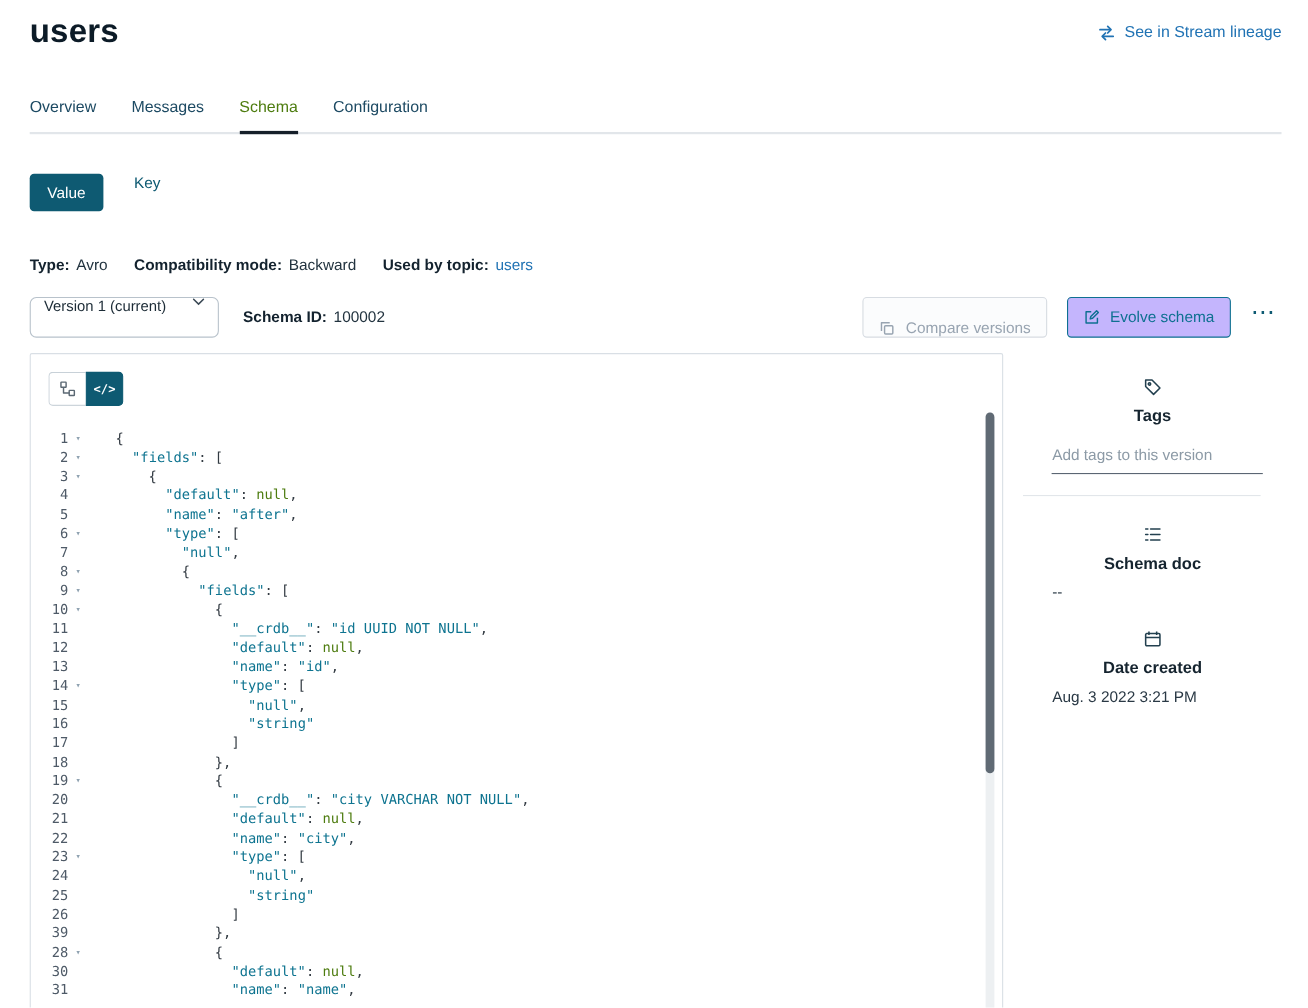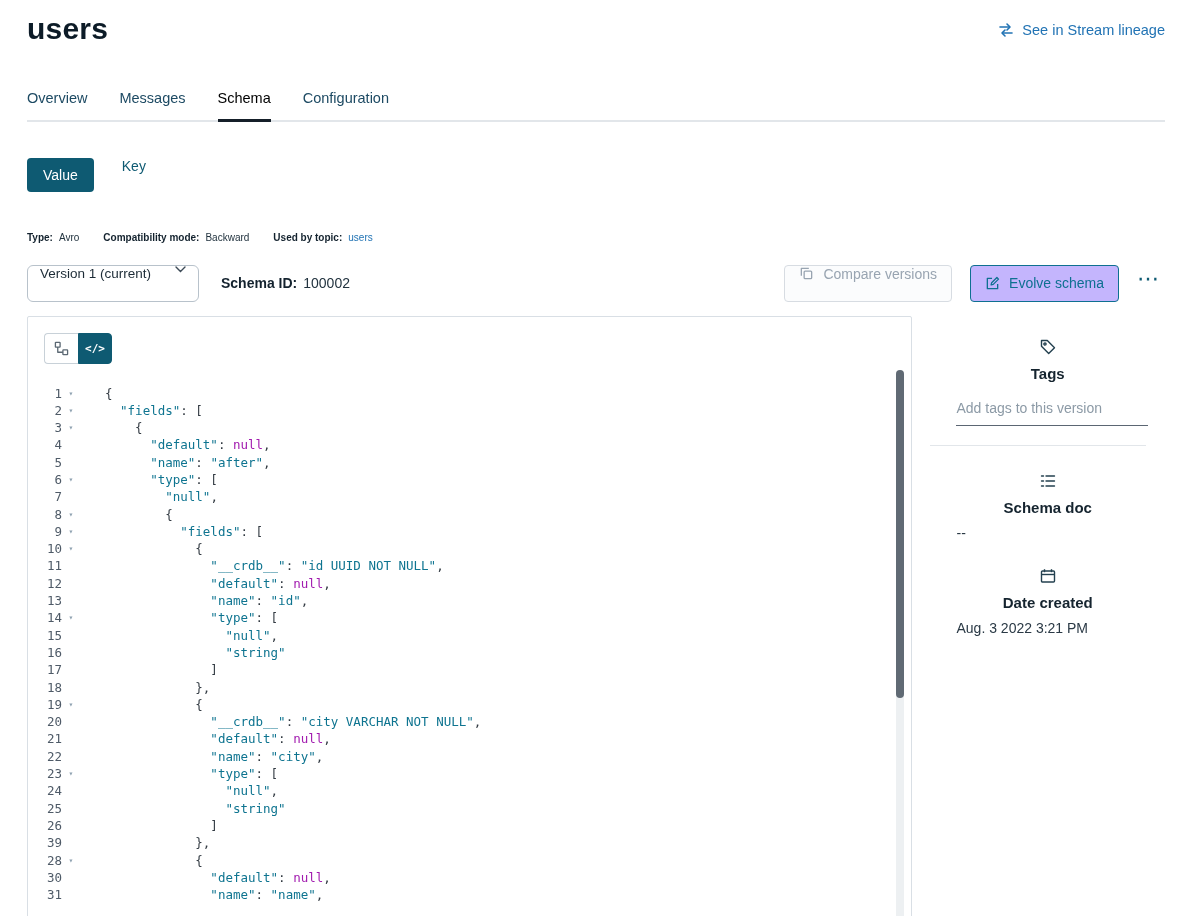--- a/index.html
+++ b/index.html
@@ -11,60 +11,60 @@
   .container { padding: 8px 24px 0 27px; }
 
   
   .page-header { display: flex; justify-content: space-between; align-items: flex-start; }
   h1.page-title { font-size: 30px; font-weight: 700; color: #0c1b27; margin: 4px 0 0; letter-spacing: .2px; }
   .lineage-link { display: flex; gap: 8px; align-items: center; color: #2173b4; font-size: 14.5px; font-weight: 500; margin-top: 14px; cursor: pointer; }
 
   
   .tabs { display: flex; gap: 32px; margin-top: 44px; border-bottom: 2px solid #e2e6ea; }
   .tab { font-size: 14.5px; color: #1d4a63; padding-bottom: 13px; cursor: pointer; }
-  .tab.active { color: #000000; font-weight: 500; border-bottom: 3px solid #151f29; margin-bottom: -2.5px; }
+  .tab.active { color: #4d7c0f; font-weight: 500; border-bottom: 3px solid #151f29; margin-bottom: -2.5px; }
 
   
   .toggle-row { margin-top: 36px; display: flex; align-items: flex-start; gap: 28px; }
   .btn-value { background: #0e5a72; color: #fff; border: none; border-radius: 4px; padding: 9px 16px; font-size: 14px; font-family: inherit; cursor: pointer; }
   .btn-key { color: #0e5a72; font-size: 14px; background: none; border: none; font-family: inherit; cursor: pointer; padding: 0; }
 
   
-  .meta-row { margin-top: 40px; font-size: 10px; display: flex; gap: 24px; align-items: baseline; }
+  .meta-row { margin-top: 40px; font-size: 14px; display: flex; gap: 24px; align-items: baseline; }
   .meta-label { font-weight: 700; color: #13222e; }
   .meta-value { margin-left: 6px; color: #22333f; }
   .link { color: #2173b4; cursor: pointer; text-decoration: none; }
 
   
   .controls-row { margin-top: 22px; display: flex; align-items: center; }
   .version-select { width: 172px; height: 37px; border: 1px solid #b8c2cb; border-radius: 6px; display: flex; align-items: flex-start; justify-content: space-between; padding: 0 12px; font-size: 13.5px; color: #1c2b36; cursor: pointer; background: #fff; }
   .schema-id { margin-left: 22px; font-size: 14px; }
   .spacer { flex: 1; }
-  .btn-compare { display: flex; gap: 9px; align-items: flex-start; border: 1px solid #d7dce2; background: #fbfcfd; color: #98a4b1; border-radius: 4px; height: 37px; padding: 0 14px; font-size: 14px; font-family: inherit; }
+  .btn-compare { display: flex; gap: 9px; align-items: flex-end; border: 1px solid #d7dce2; background: #fbfcfd; color: #98a4b1; border-radius: 4px; height: 37px; padding: 0 14px; font-size: 14px; font-family: inherit; }
   .btn-evolve { display: flex; gap: 9px; align-items: center; border: 1px solid #0e7091; background: #c4b5fd; color: #0e7091; border-radius: 4px; height: 37px; padding: 0 14px; font-size: 14px; font-weight: 500; font-family: inherit; margin-left: 18px; cursor: pointer; }
   .btn-more { margin-left: 14px; color: #0e5a72; font-size: 22px; background: none; border: none; letter-spacing: 2px; cursor: pointer; line-height: 1; padding: 0 4px 8px; font-family: inherit; }
 
   
   .main { display: flex; margin-top: 14px; }
   .editor-panel { position: relative; width: 891px; height: 700px; border: 1px solid #d9dfe5; border-radius: 2px; padding: 16px 0 0 16px; overflow: hidden; }
   .view-toggle { display: inline-flex; }
   .vt-btn { width: 34px; height: 31px; display: flex; align-items: center; justify-content: center; border: 1px solid #c8d1d8; background: #fff; color: #5b6873; cursor: pointer; padding: 0; }
   .vt-btn.first { border-radius: 4px 0 0 4px; border-right: none; }
   .vt-btn.active { background: #0e5a72; border-color: #0e5a72; color: #fff; border-radius: 0 4px 4px 0; font-family: "DejaVu Sans Mono", monospace; font-size: 11px; font-weight: 700; }
 
   .code { margin-top: 21px; font-family: "DejaVu Sans Mono", monospace; font-size: 12.5px; line-height: 17.3px; }
   .code-line { display: flex; white-space: pre; }
   .ln { width: 18px; text-align: right; color: #4e5a67; flex: none; }
   .caret { width: 14px; margin-left: 2px; flex: none; text-align: center; font-size: 8px; color: #8fa2b1; line-height: 17.3px; cursor: pointer; }
   .caret.hide { visibility: hidden; }
   .code-text { margin-left: 27px; }
   .tk-p { color: #323a42; }
   .tk-k { color: #0e7490; }
   .tk-s { color: #0e7490; }
-  .tk-n { color: #a21caf; }
+  .tk-n { color: #4d7c0f; }
 
   .scrollbar { position: absolute; top: 53px; right: 7px; bottom: 0; width: 8px; background: #edf0f2; border-radius: 4px; }
   .scroll-thumb { width: 8px; height: 328px; background: #606a74; border-radius: 4px; cursor: grab; }
 
   
   .sidebar { margin-left: 18px; padding-top: 23px; width: 236px; }
   .side-head { display: flex; gap: 10px; align-items: center; font-size: 15px; font-weight: 700; color: #15242f; flex-direction: column; }
   .side-head svg { flex: none; color: #23404f; }
   .tags-input { display: block; margin: 14px 0 0 26px; width: 192px; border: none; border-bottom: 1px solid #5b6673; padding: 4px 0 9px; font-size: 14px; color: #1c2b36; outline: none; background: transparent; font-family: Liberation Sans, sans-serif; }
   .tags-input::placeholder { color: #8c9aa6; }

